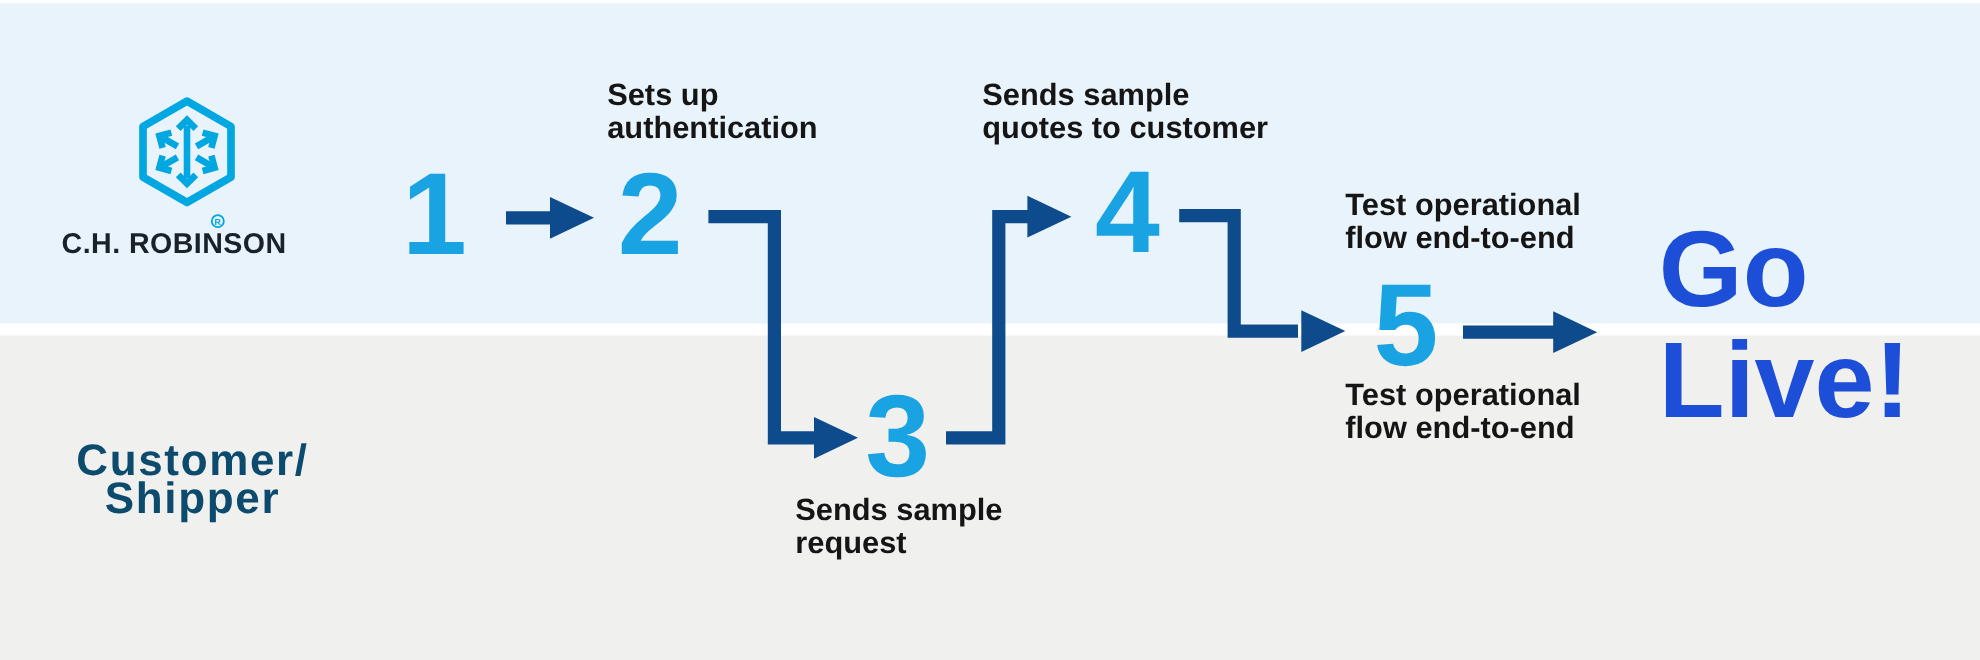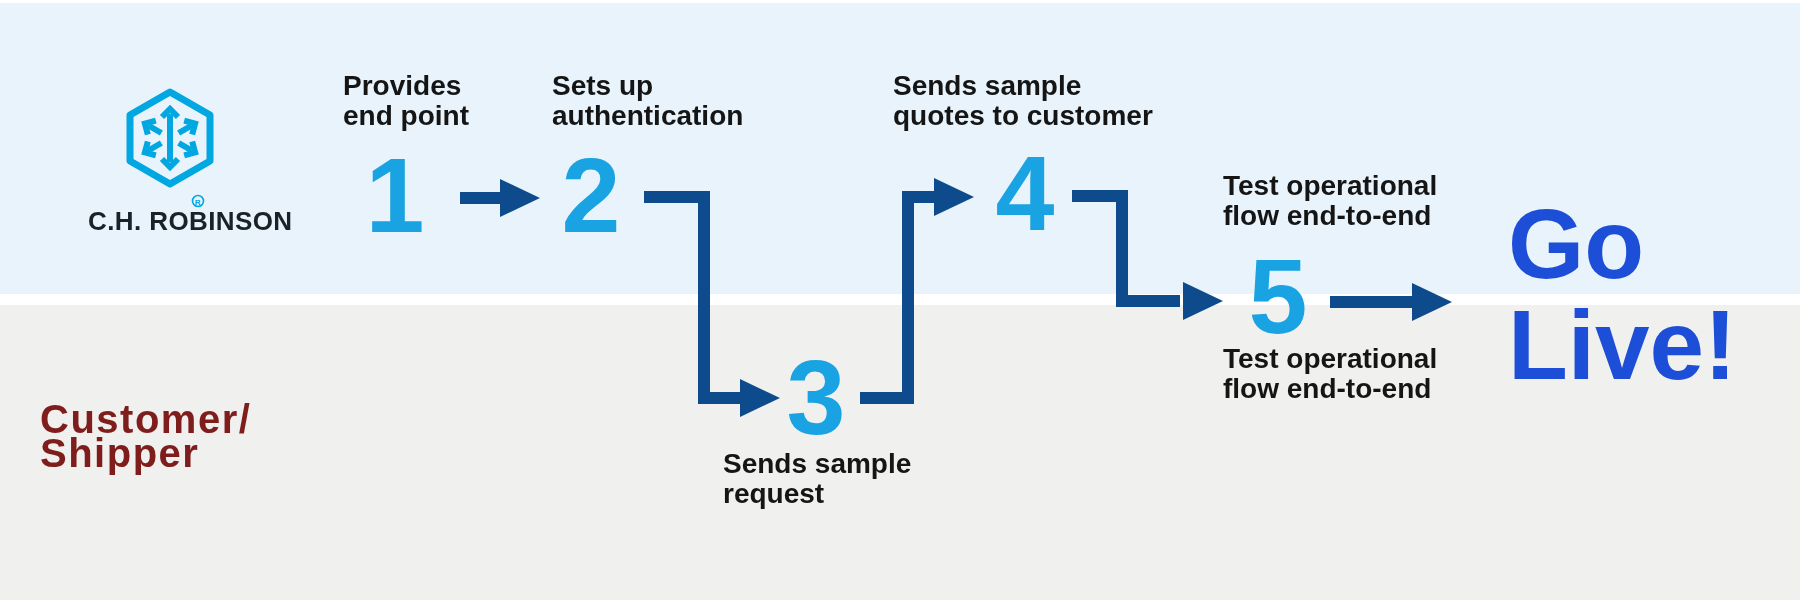--- a/index.html
+++ b/index.html
@@ -25,29 +25,30 @@
     font-size:28px;font-weight:bold;line-height:1.06;
     color:#151515;white-space:pre-line;
   }
   .golive{
     position:absolute;left:1508px;top:194px;
     font-size:98px;font-weight:bold;line-height:1.03;
     color:#1d4ed8;white-space:pre-line;
   }
   .lane-label{
     position:absolute;left:40px;top:403px;width:270px;
+    text-align:center;
     font-size:40px;font-weight:bold;line-height:0.84;
     letter-spacing:1.5px;
-    color:#7f1d1d;white-space:pre-line;
+    color:#0c4a6e;white-space:pre-line;
   }
   .logo{position:absolute;left:118px;top:84px;width:104px;height:124px;}
   .wordmark{
     position:absolute;left:56px;top:206px;
     font-size:26px;font-weight:bold;letter-spacing:0.4px;
-    color:#1A2228;white-space:nowrap;margin-left:32px;
+    color:#1A2228;white-space:nowrap;
   }
 </style>
 </head>
 <body>
 
 <div class="stage">
 
   <div class="band band-top"></div>
   <div class="band band-bottom"></div>
 
@@ -108,22 +109,20 @@
       </g>
     </g>
   </svg>
 
   <div class="num" style="left:395px;top:195px;">1</div>
   <div class="num" style="left:591px;top:195px;">2</div>
   <div class="num" style="left:816px;top:397px;">3</div>
   <div class="num" style="left:1025px;top:193px;">4</div>
   <div class="num" style="left:1278px;top:296px;">5</div>
 
-  <div class="lbl" style="left:343px;top:71px;">Provides
-end point</div>
   <div class="lbl" style="left:552px;top:71px;">Sets up
 authentication</div>
   <div class="lbl" style="left:723px;top:449px;">Sends sample
 request</div>
   <div class="lbl" style="left:893px;top:71px;">Sends sample
 quotes to customer</div>
   <div class="lbl" style="left:1223px;top:171px;">Test operational
 flow end-to-end</div>
   <div class="lbl" style="left:1223px;top:344px;">Test operational
 flow end-to-end</div>

